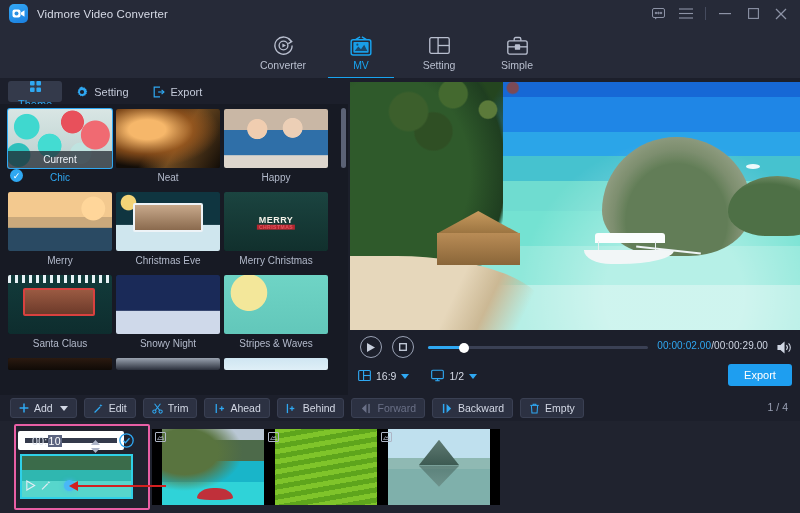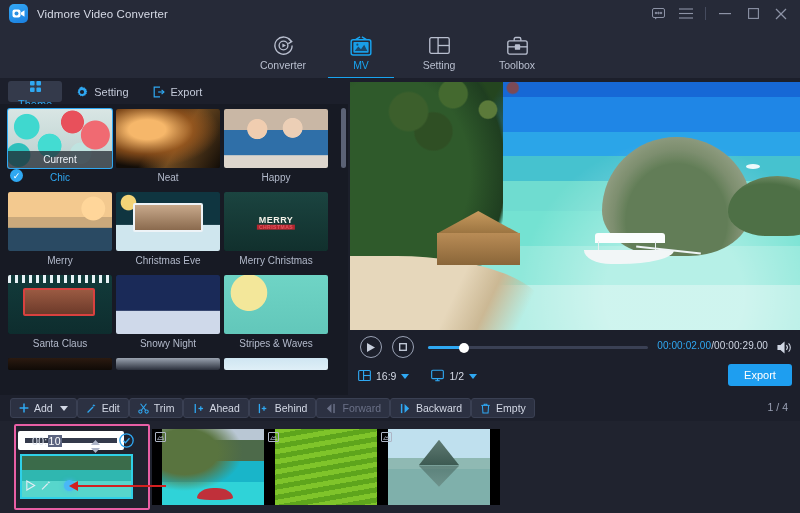--- a/index.html
+++ b/index.html
@@ -195,21 +195,21 @@
   .volume { position:absolute; right:8px; top:4px; color:#cfd5e2; }
   .prow2 { position:absolute; left:0; top:33px; width:450px; height:26px; display:flex; align-items:center; }
   .selgrp { display:flex; align-items:center; gap:5px; margin-left:8px; color:#2fa8f2; font-size:10.5px; }
   .selgrp .lbl { color:#d4d9e5; }
   .caret { width:0;height:0;border-left:4px solid transparent;border-right:4px solid transparent;border-top:5px solid #2fa8f2;}
   .exportbtn { position:absolute; right:8px; top:1px; width:64px; height:22px; background:#1e9ef0; color:#fff;
                font-size:11px; display:flex; align-items:center; justify-content:center; border-radius:3px; }
 
   
   .toolbar { position:absolute; left:0; top:395px; width:800px; height:26px; background:#1c1f2b;
-             display:flex; align-items:center; padding-left:10px; }
+             display:flex; align-items:center; padding-left:10px; gap:7px; }
   .tbtn { height:20px; padding:0 8px; background:#2c3142; border:1px solid #3a4053; border-radius:3px;
           display:flex; align-items:center; gap:5px; font-size:10.5px; color:#d3d8e5; }
   .tbtn .ic { color:#2fa8f2; display:flex; align-items:center; }
   .tbtn.disabled { color:#6a7087; }
   .tbtn.disabled .ic { color:#6a7087; }
   .pagecount { position:absolute; right:12px; top:6px; font-size:10.5px; color:#9aa1b4; }
 
   
   .timeline { position:absolute; left:0; top:421px; width:800px; height:92px; background:#20232f; }
   .clip { position:absolute; top:8px; width:122px; height:76px; }
@@ -343,21 +343,21 @@
     </div>
     <div class="mtab">
       <span class="mico">
         <svg width="21" height="19" viewBox="0 0 22 20" fill="none" stroke="currentColor" stroke-width="1.4">
             <path d="M7.5 5 V3.2 A1.6 1.6 0 0 1 9.1 1.6 h3.8 A1.6 1.6 0 0 1 14.5 3.2 V5"></path>
             <rect x="0.8" y="5.2" width="20.4" height="13.8" rx="2"></rect>
             <rect x="8.2" y="8.6" width="5.6" height="6" rx="1" fill="currentColor" stroke="none"></rect>
             <line x1="0.8" y1="11.4" x2="21.2" y2="11.4"></line>
           </svg>
       </span>
-      <span>Toolbox</span>
+      <span>Simple</span>
     </div>
   </div>
   <div class="tabs-underline"></div>
 
   <div class="subtabs">
     <div class="stab active">
       <span class="sico">
         <svg width="11" height="11" viewBox="0 0 11 11" fill="currentColor">
             <rect x="0" y="0" width="4.6" height="4.6" rx="1"></rect>
             <rect x="6.4" y="0" width="4.6" height="4.6" rx="1"></rect>

